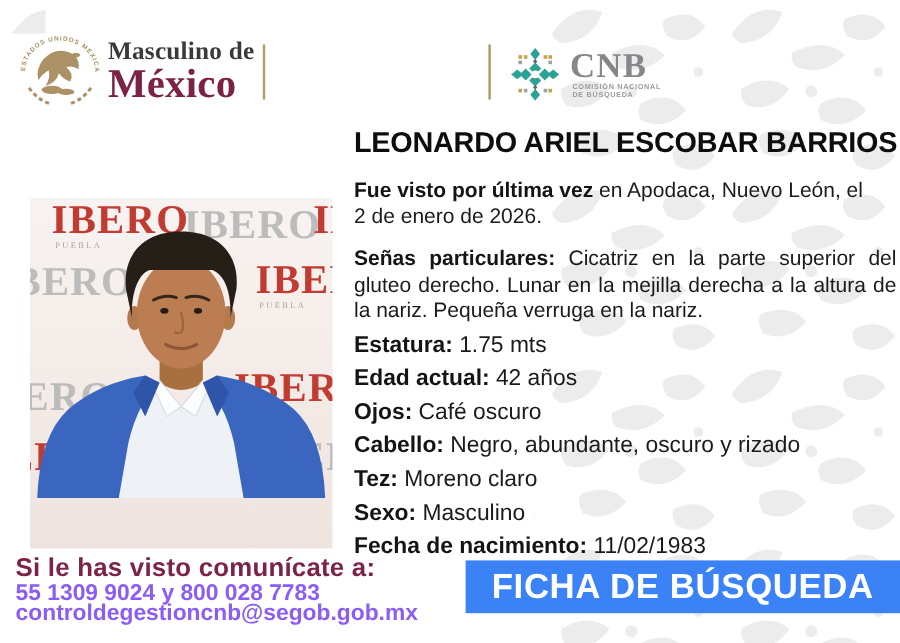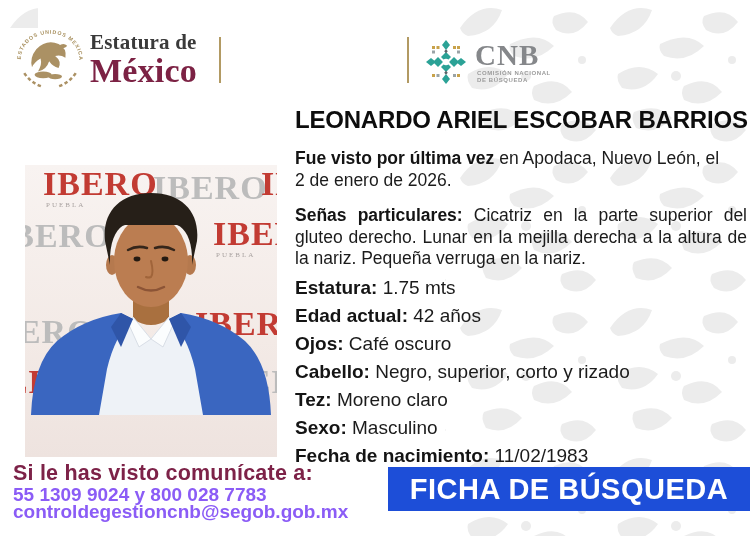--- a/index.html
+++ b/index.html
@@ -46,21 +46,21 @@
   .p-para b, .p-row b { font-weight:700; color:#141414; }
   .p-senas { text-align:justify; width:452px; line-height:21.5px; margin-bottom:7px; }
   .p-row { font-size:19px; line-height:21px; margin-bottom:7px; }
 
   
   .contact { position:absolute; left:13px; top:461px; z-index:2; }
   .contact-heading { font-size:21.5px; font-weight:800; color:#7d2248; letter-spacing:.2px; line-height:25px; }
   .contact-phones, .contact-email { font-size:19px; font-weight:700; color:#8b5cf6; line-height:17px; }
   .banner {
     position:absolute; left:388px; top:467px; width:362px; height:44px; z-index:2;
-    background:#1d4ed8; color:#ffffff; display:flex; align-items:center; justify-content:center;
+    background:#3b82f6; color:#ffffff; display:flex; align-items:center; justify-content:center;
     font-size:29px; font-weight:800; letter-spacing:.5px;
   }
 </style>
 </head>
 <body>
 
 <div class="poster">
 
   <svg class="bg-pattern" width="750" height="536" viewBox="0 0 750 536" xmlns="http://www.w3.org/2000/svg">
     <defs>
@@ -95,21 +95,21 @@
         <path d="M28 34 Q40 22 54 28 Q64 33 62 44 Q56 40 50 42 Q58 48 54 56 Q47 54 43 48 Q40 58 30 60 Q35 52 33 45 Q26 49 23 55 Q20 44 28 34Z"></path>
         <path d="M54 30 q6 -4 10 0 q-3 4 -10 3z"></path>
         <ellipse cx="36" cy="64" rx="10" ry="4"></ellipse>
         <ellipse cx="50" cy="66" rx="8" ry="3"></ellipse>
       </g>
       <path d="M14 62 Q22 74 36 78" stroke="#ab9164" stroke-width="3" fill="none" stroke-dasharray="4 3"></path>
       <path d="M74 62 Q66 74 52 78" stroke="#ab9164" stroke-width="3" fill="none" stroke-dasharray="4 3"></path>
     </svg>
 
     <div class="gobmx-word">
-      <span class="gobmx-line1">Estatura de</span>
+      <span class="gobmx-line1">Masculino de</span>
       <span class="gobmx-line2">México</span>
     </div>
 
     <div class="vdiv d1"></div>
 
 
     <div class="vdiv d2"></div>
 
     <div class="cnb">
       <svg width="44" height="48" viewBox="0 0 44 48" xmlns="http://www.w3.org/2000/svg">
@@ -210,21 +210,21 @@
     <p class="p-row">
       <b>Edad actual:</b>
       <span>42 años</span>
     </p>
     <p class="p-row">
       <b>Ojos:</b>
       <span>Café oscuro</span>
     </p>
     <p class="p-row">
       <b>Cabello:</b>
-      <span>Negro, superior, corto y rizado</span>
+      <span>Negro, abundante, oscuro y rizado</span>
     </p>
     <p class="p-row">
       <b>Tez:</b>
       <span>Moreno claro</span>
     </p>
     <p class="p-row">
       <b>Sexo:</b>
       <span>Masculino</span>
     </p>
     <p class="p-row">

